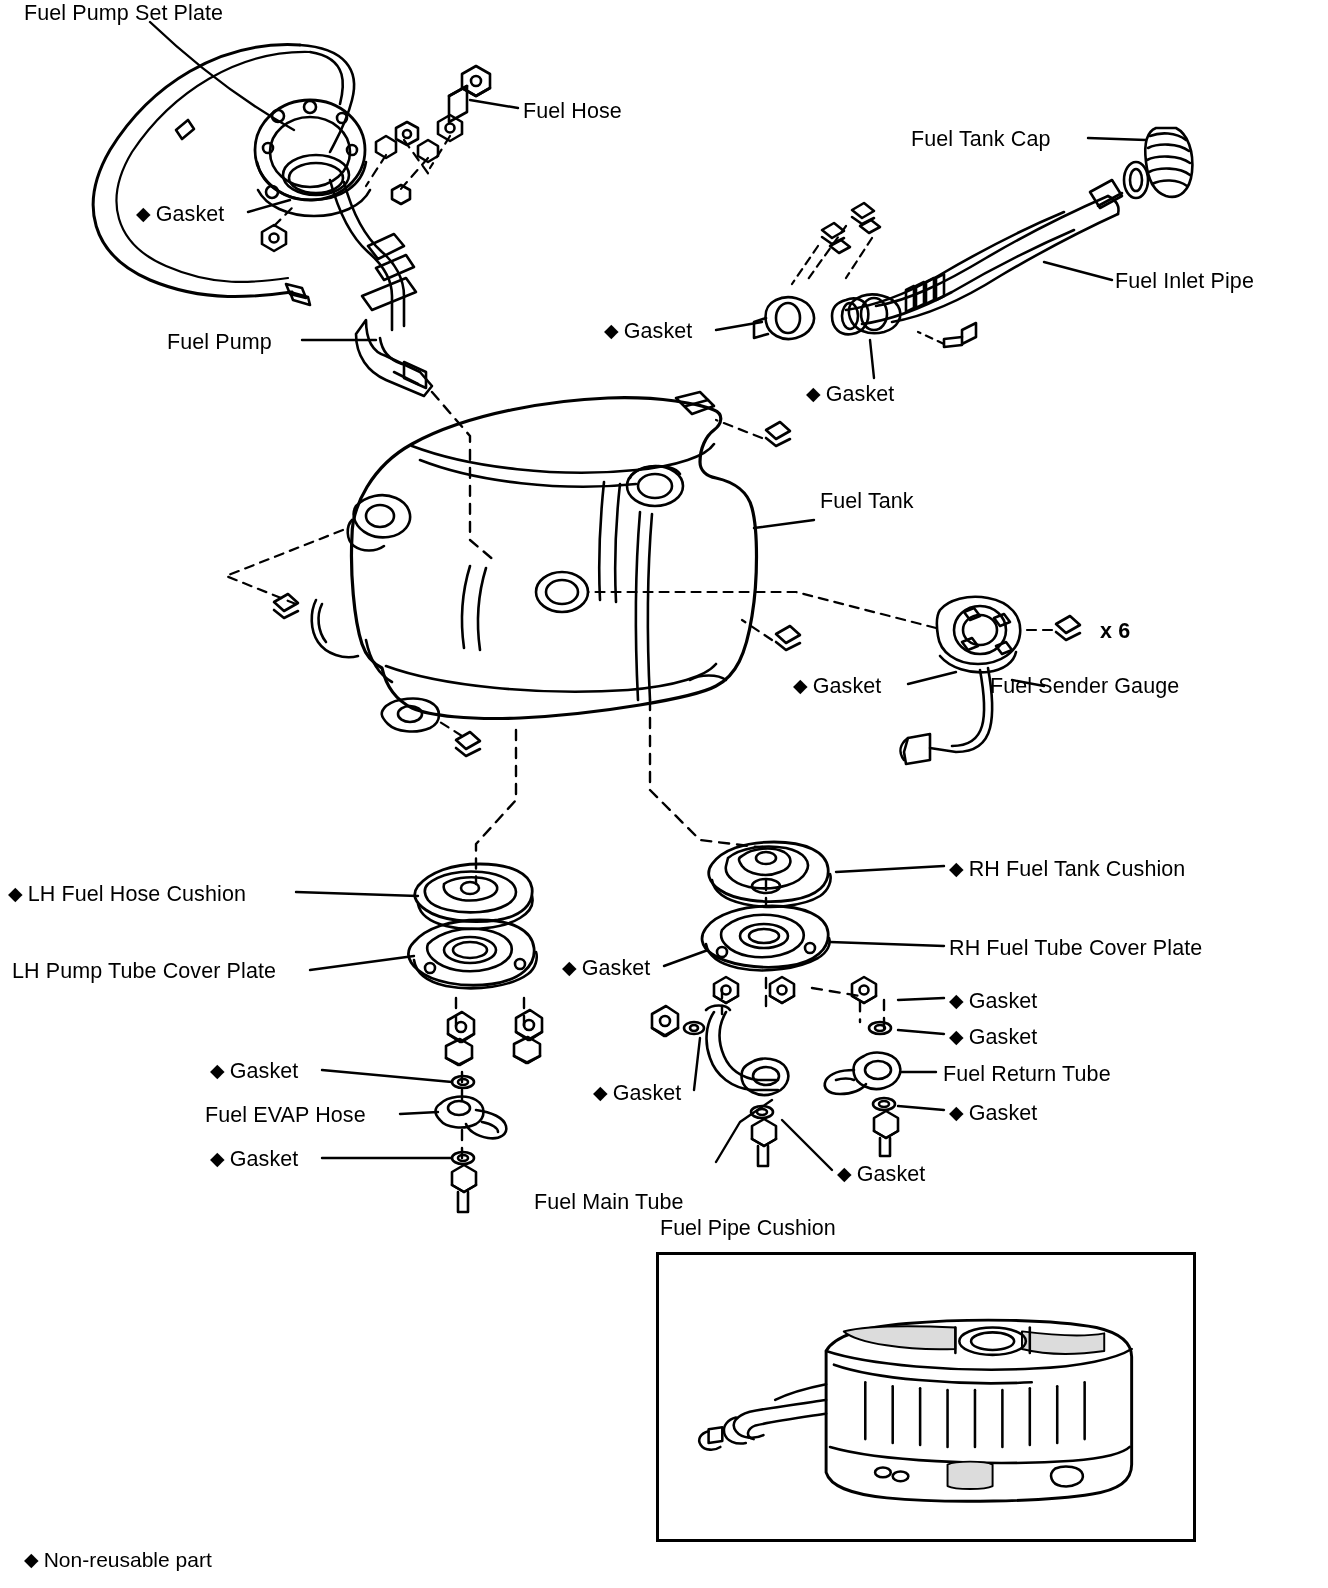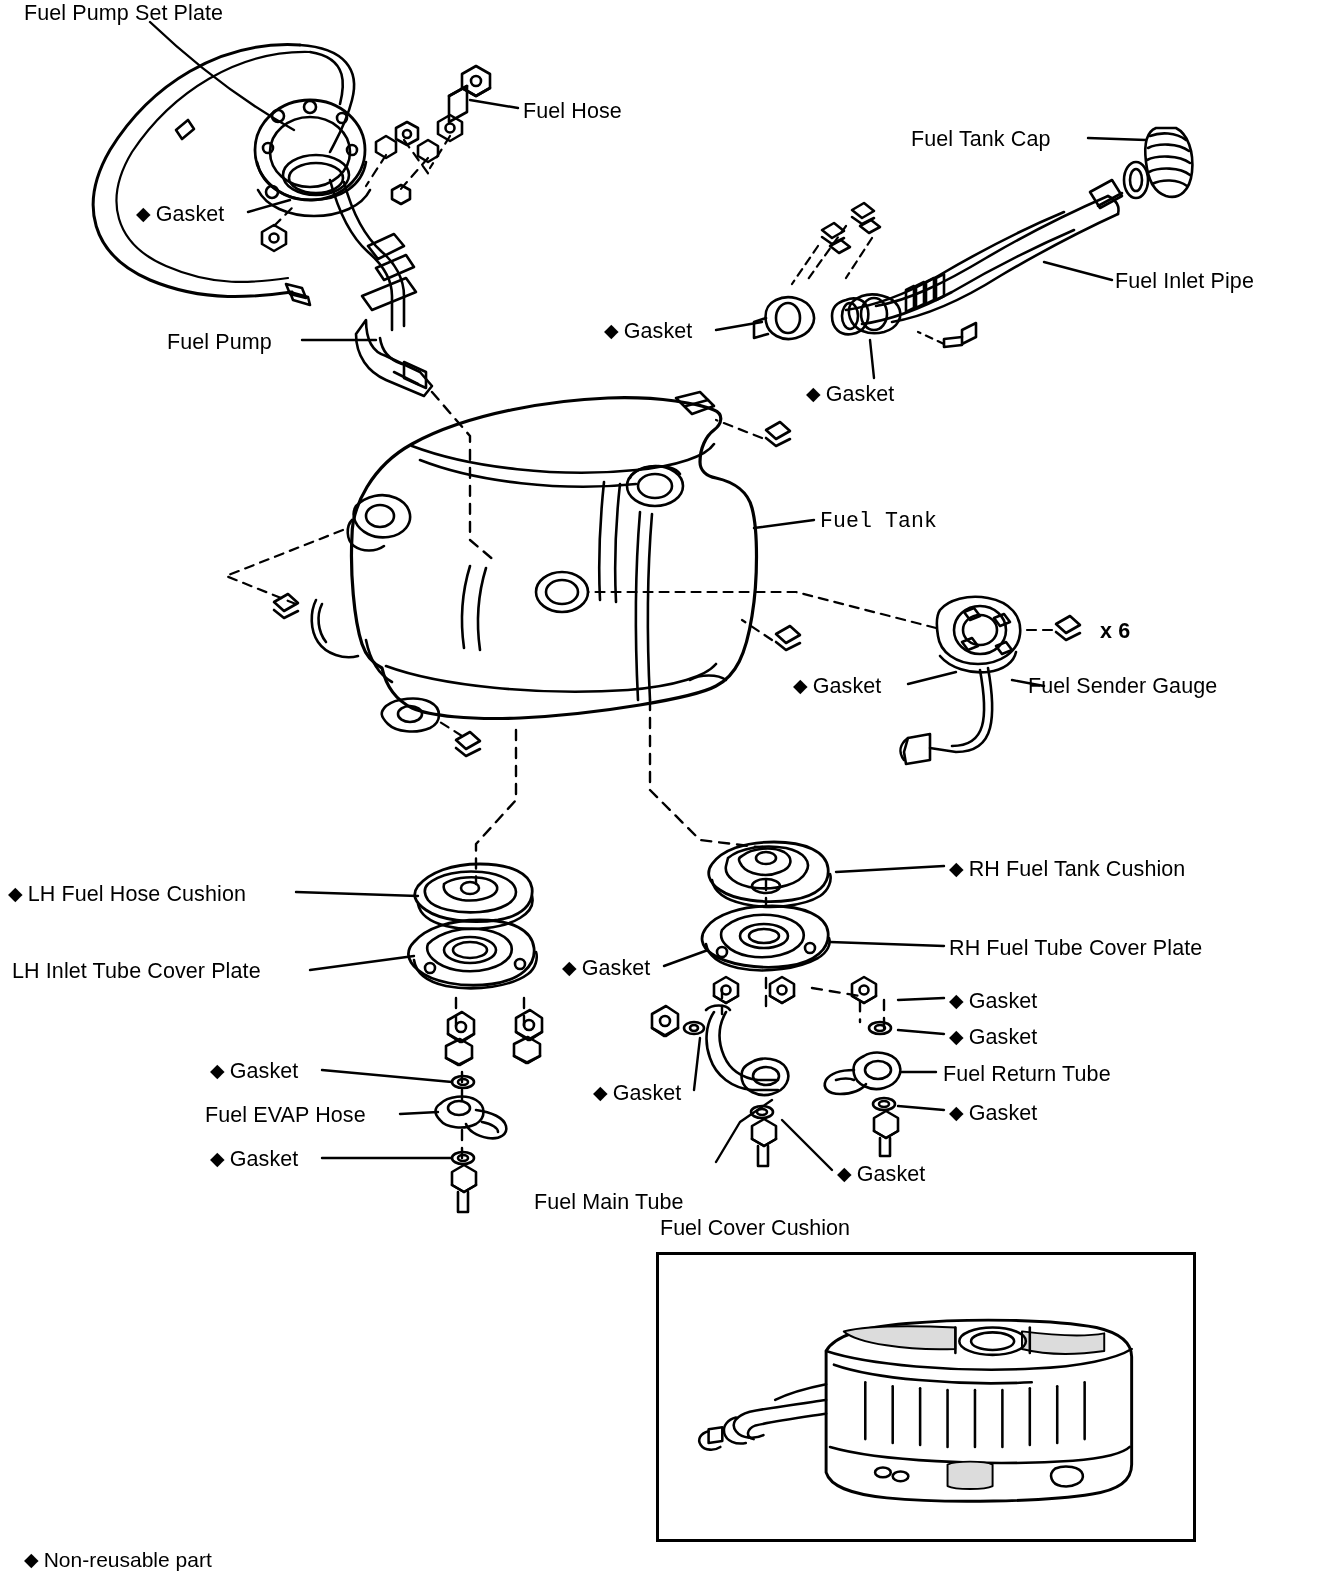--- a/index.html
+++ b/index.html
@@ -429,42 +429,42 @@
   <div class="lbl" style="left:24px; top:2px;"><span>Fuel Pump Set Plate</span></div>
   <div class="lbl" style="left:523px; top:100px;"><span>Fuel Hose</span></div>
   <div class="lbl" style="left:136px; top:203px;"><span class="dia">◆</span><span>Gasket</span></div>
   <div class="lbl" style="left:167px; top:331px;"><span>Fuel Pump</span></div>
 
   <div class="lbl" style="left:911px; top:128px;"><span>Fuel Tank Cap</span></div>
   <div class="lbl" style="left:1115px; top:270px;"><span>Fuel Inlet Pipe</span></div>
   <div class="lbl" style="left:604px; top:320px;"><span class="dia">◆</span><span>Gasket</span></div>
   <div class="lbl" style="left:806px; top:383px;"><span class="dia">◆</span><span>Gasket</span></div>
 
-  <div class="lbl" style="left:820px; top:510px;font-family:Liberation Mono, monospace;"><span>Fuel Tank</span></div>
+  <div class="lbl" style="left:820px; top:490px;"><span>Fuel Tank</span></div>
   <div class="lbl" style="left:1100px; top:620px;font-weight:bold;"><span>x 6</span></div>
   <div class="lbl" style="left:793px; top:675px;"><span class="dia">◆</span><span>Gasket</span></div>
-  <div class="lbl" style="left:1028px; top:675px;"><span>Fuel Sender Gauge</span></div>
+  <div class="lbl" style="left:990px; top:675px;"><span>Fuel Sender Gauge</span></div>
 
   <div class="lbl" style="left:949px; top:858px;"><span class="dia">◆</span><span>RH Fuel Tank Cushion</span></div>
   <div class="lbl" style="left:8px; top:883px;"><span class="dia">◆</span><span>LH Fuel Hose Cushion</span></div>
   <div class="lbl" style="left:949px; top:937px;"><span>RH Fuel Tube Cover Plate</span></div>
-  <div class="lbl" style="left:12px; top:960px;"><span>LH Inlet Tube Cover Plate</span></div>
+  <div class="lbl" style="left:12px; top:960px;"><span>LH Pump Tube Cover Plate</span></div>
   <div class="lbl" style="left:562px; top:957px;"><span class="dia">◆</span><span>Gasket</span></div>
   <div class="lbl" style="left:949px; top:990px;"><span class="dia">◆</span><span>Gasket</span></div>
   <div class="lbl" style="left:949px; top:1026px;"><span class="dia">◆</span><span>Gasket</span></div>
   <div class="lbl" style="left:210px; top:1060px;"><span class="dia">◆</span><span>Gasket</span></div>
   <div class="lbl" style="left:943px; top:1063px;"><span>Fuel Return Tube</span></div>
   <div class="lbl" style="left:593px; top:1082px;"><span class="dia">◆</span><span>Gasket</span></div>
   <div class="lbl" style="left:205px; top:1104px;"><span>Fuel EVAP Hose</span></div>
   <div class="lbl" style="left:949px; top:1102px;"><span class="dia">◆</span><span>Gasket</span></div>
   <div class="lbl" style="left:210px; top:1148px;"><span class="dia">◆</span><span>Gasket</span></div>
   <div class="lbl" style="left:534px; top:1155px;margin-top:36px;"><span>Fuel Main Tube</span></div>
   <div class="lbl" style="left:837px; top:1163px;"><span class="dia">◆</span><span>Gasket</span></div>
 
-  <div class="boxtitle" style="left:660px; top:1216px;">Fuel Cover Cushion</div>
+  <div class="boxtitle" style="left:660px; top:1216px;">Fuel Pipe Cushion</div>
   <div class="inset-box" style="left:656px; top:1252px; width:540px; height:290px;">
     <svg viewBox="0 0 540 290" style="position:absolute; inset:0; width:100%; height:100%;">
       <g fill="none" stroke="#000" stroke-width="2.6" stroke-linejoin="round" stroke-linecap="round">
 
         <path d="M168 98 C176 84 200 74 250 70 C320 64 400 66 444 74 C470 80 480 90 480 104
                  L480 214 C480 230 468 240 440 244 C390 252 290 254 230 248 C192 244 172 236 168 222 Z" stroke-width="3"></path>
 
         <path d="M168 98 C210 112 300 120 380 116 C428 114 464 106 480 96"></path>
         <path d="M176 112 C216 126 300 134 378 130"></path>
 

